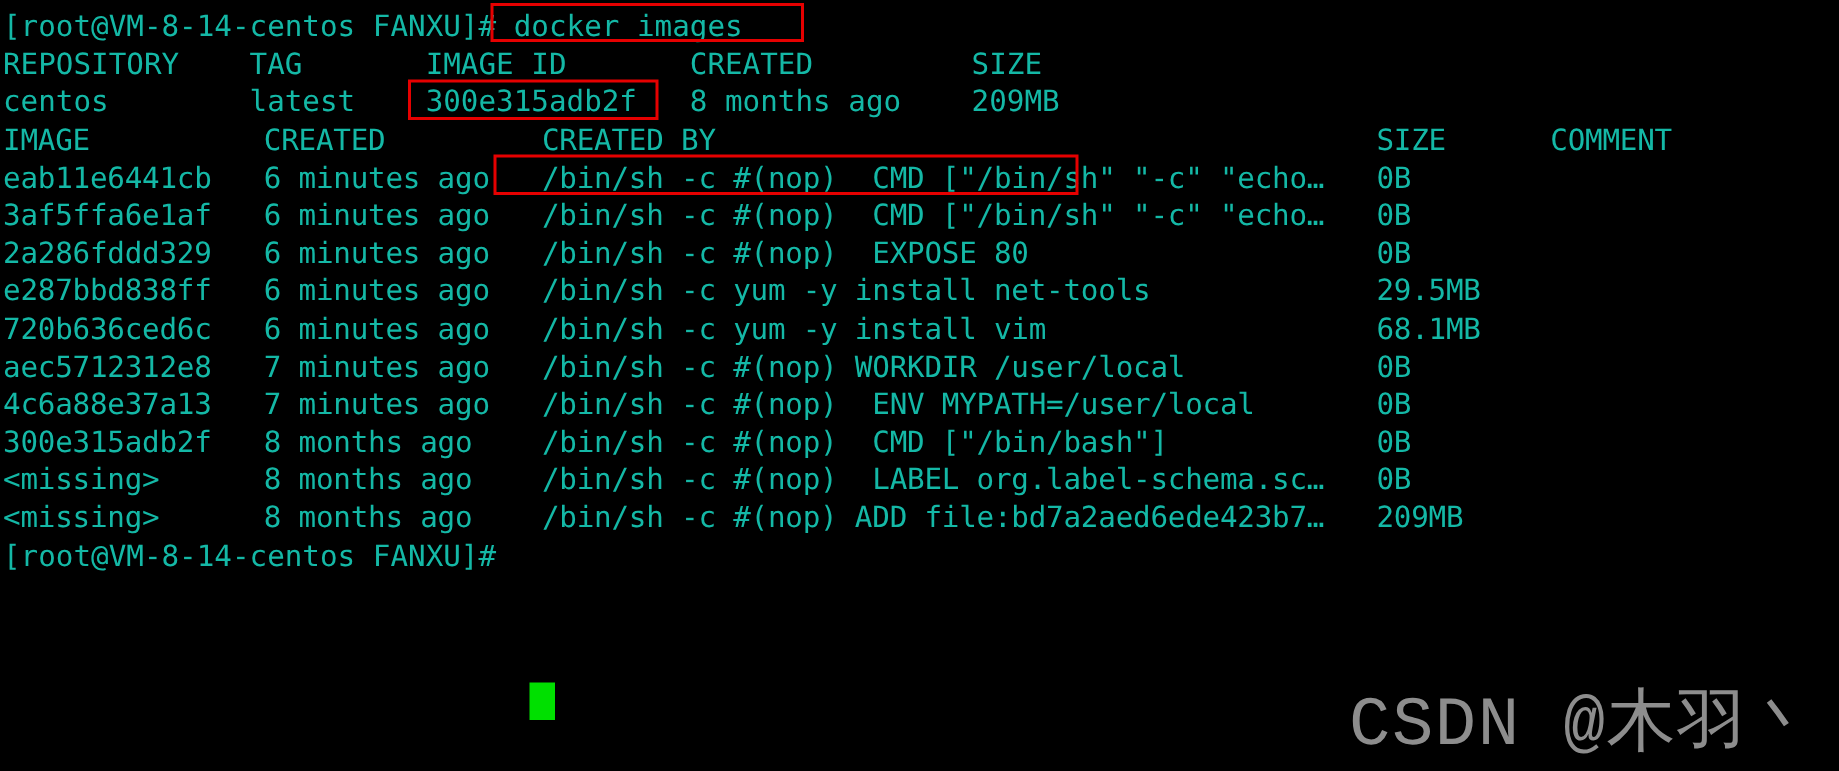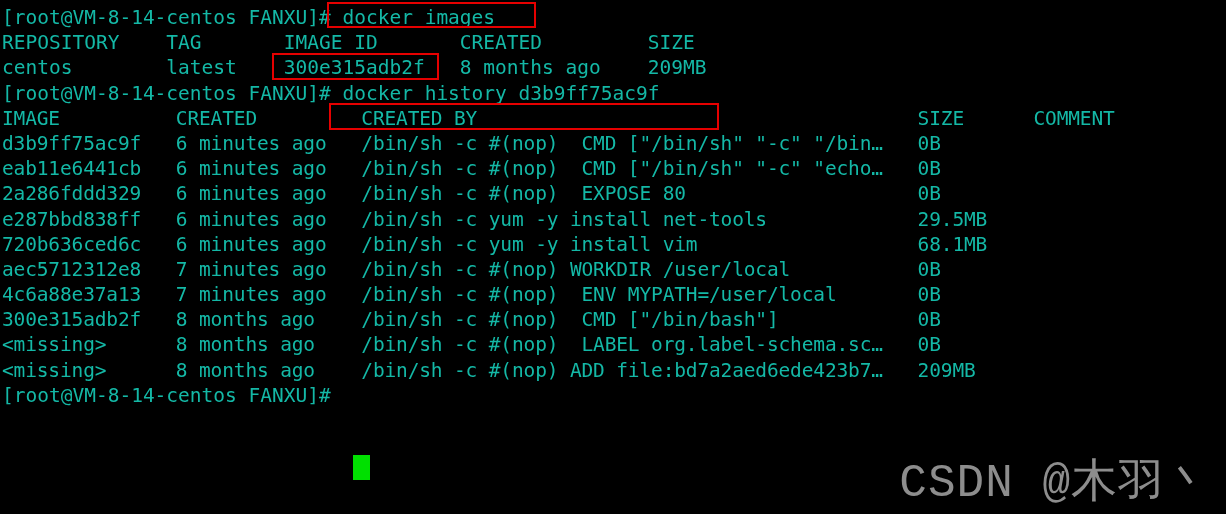--- a/index.html
+++ b/index.html
@@ -73,24 +73,23 @@
   }
 </style>
 </head>
 <body>
 
 <div id="terminal">
 
   <div class="line">[root@VM-8-14-centos FANXU]# docker images</div>
   <div class="line">REPOSITORY    TAG       IMAGE ID       CREATED         SIZE</div>
   <div class="line">centos        latest    300e315adb2f   8 months ago    209MB</div>
-  <div class="line">[root@VM-8-14-centos FANXU]# docker history d3b9ff75ac9f</div>
   <div class="line tight">IMAGE          CREATED         CREATED BY                                      SIZE      COMMENT</div>
-  <div class="line tight">d3b9ff75ac9f   6 minutes ago   /bin/sh -c #(nop)  CMD ["/bin/sh" "-c" "/bin…   0B</div>
   <div class="line tight">eab11e6441cb   6 minutes ago   /bin/sh -c #(nop)  CMD ["/bin/sh" "-c" "echo…   0B</div>
+  <div class="line tight">3af5ffa6e1af   6 minutes ago   /bin/sh -c #(nop)  CMD ["/bin/sh" "-c" "echo…   0B</div>
   <div class="line tight">2a286fddd329   6 minutes ago   /bin/sh -c #(nop)  EXPOSE 80                    0B</div>
   <div class="line tight">e287bbd838ff   6 minutes ago   /bin/sh -c yum -y install net-tools             29.5MB</div>
   <div class="line tight">720b636ced6c   6 minutes ago   /bin/sh -c yum -y install vim                   68.1MB</div>
   <div class="line tight">aec5712312e8   7 minutes ago   /bin/sh -c #(nop) WORKDIR /user/local           0B</div>
   <div class="line tight">4c6a88e37a13   7 minutes ago   /bin/sh -c #(nop)  ENV MYPATH=/user/local       0B</div>
   <div class="line tight">300e315adb2f   8 months ago    /bin/sh -c #(nop)  CMD ["/bin/bash"]            0B</div>
   <div class="line tight">&lt;missing&gt;      8 months ago    /bin/sh -c #(nop)  LABEL org.label-schema.sc…   0B</div>
   <div class="line tight">&lt;missing&gt;      8 months ago    /bin/sh -c #(nop) ADD file:bd7a2aed6ede423b7…   209MB</div>
   <div class="line">[root@VM-8-14-centos FANXU]# </div>
 

